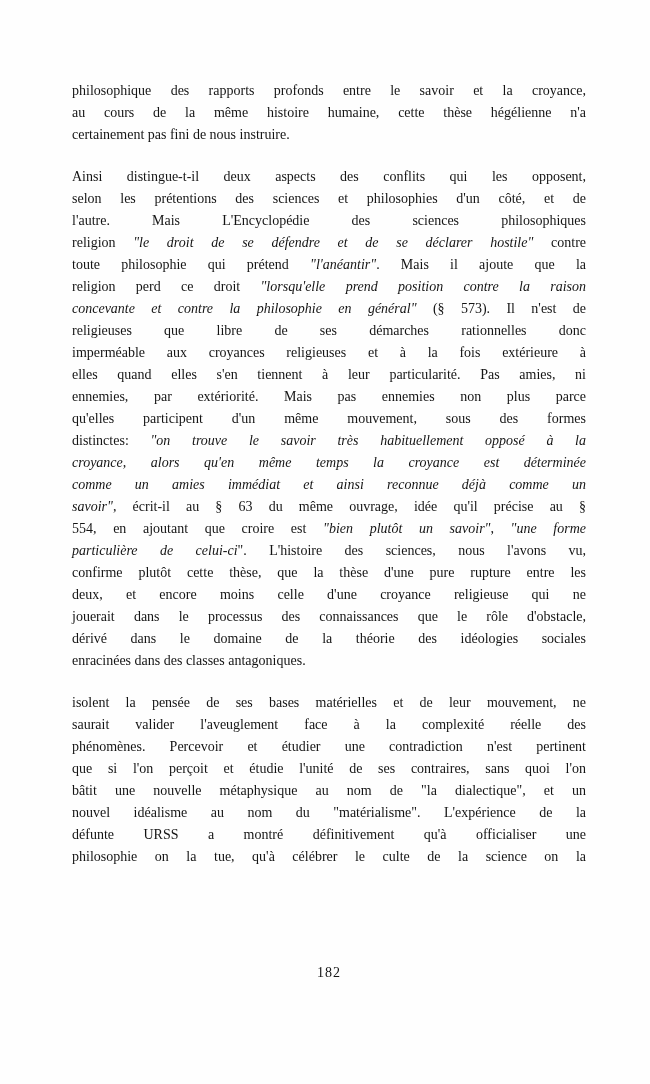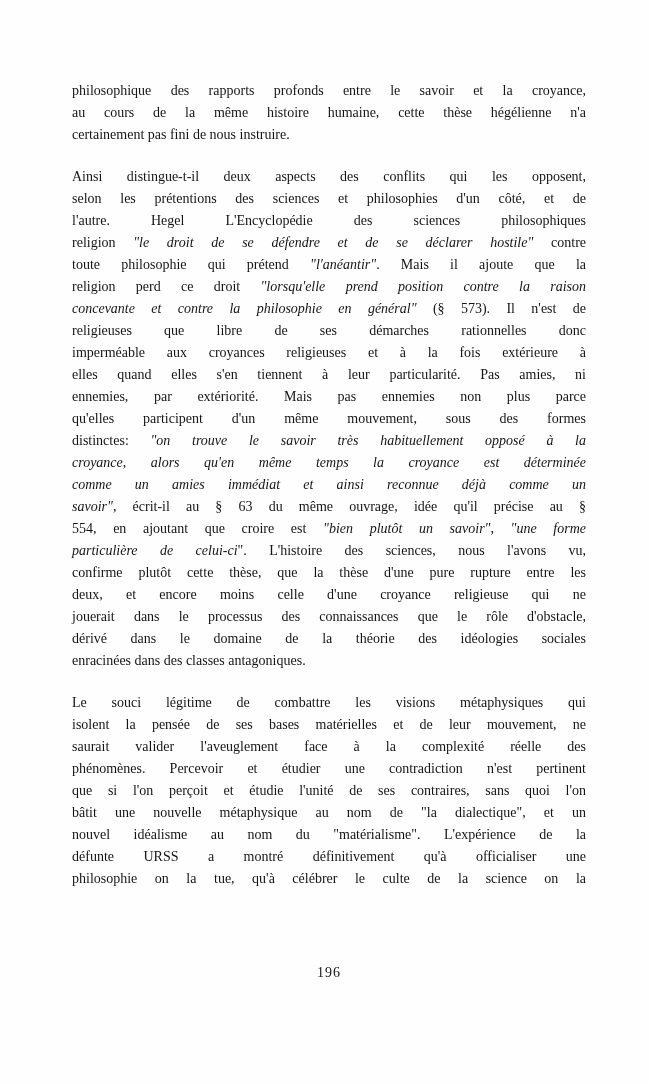--- a/index.html
+++ b/index.html
@@ -59,21 +59,21 @@
 <div class="page">
   <div class="text-block">
       <div class="paragraph">
         <div class="line"><span class="rm">philosophique des rapports profonds entre le savoir et la croyance,</span></div>
         <div class="line"><span class="rm">au cours de la même histoire humaine, cette thèse hégélienne n'a</span></div>
         <div class="line last"><span class="rm">certainement pas fini de nous instruire.</span></div>
       </div>
       <div class="paragraph">
         <div class="line"><span class="rm">Ainsi distingue-t-il deux aspects des conflits qui les opposent,</span></div>
         <div class="line"><span class="rm">selon les prétentions des sciences et philosophies d'un côté, et de</span></div>
-        <div class="line"><span class="rm">l'autre. Hegel </span><span class="ul">L'Encyclopédie des sciences philosophiques</span></div>
+        <div class="line"><span class="rm">l'autre. Mais </span><span class="ul">L'Encyclopédie des sciences philosophiques</span></div>
         <div class="line"><span class="rm">religion </span><span class="it">"le droit de se défendre et de se déclarer hostile"</span><span class="rm"> contre</span></div>
         <div class="line"><span class="rm">toute philosophie qui prétend </span><span class="it">"l'anéantir"</span><span class="rm">. Mais il ajoute que la</span></div>
         <div class="line"><span class="rm">religion perd ce droit </span><span class="it">"lorsqu'elle prend position contre la raison</span></div>
         <div class="line"><span class="it">concevante et contre la philosophie en général"</span><span class="rm"> (§ 573). Il n'est de</span></div>
         <div class="line"><span class="rm">religieuses que libre de ses démarches rationnelles donc</span></div>
         <div class="line"><span class="rm">imperméable aux croyances religieuses et à la fois extérieure à</span></div>
         <div class="line"><span class="rm">elles quand elles s'en tiennent à leur particularité. Pas amies, ni</span></div>
         <div class="line"><span class="rm">ennemies, par extériorité. Mais pas ennemies non plus parce</span></div>
         <div class="line"><span class="rm">qu'elles participent d'un même mouvement, sous des formes</span></div>
         <div class="line"><span class="rm">distinctes: </span><span class="it">"on trouve le savoir très habituellement opposé à la</span></div>
@@ -82,25 +82,24 @@
         <div class="line"><span class="it">savoir"</span><span class="rm">, écrit-il au § 63 du même ouvrage, idée qu'il précise au §</span></div>
         <div class="line"><span class="rm">554, en ajoutant que croire est </span><span class="it">"bien plutôt un savoir"</span><span class="rm">, </span><span class="it">"une forme</span></div>
         <div class="line"><span class="it">particulière de celui-ci</span><span class="rm">". L'histoire des sciences, nous l'avons vu,</span></div>
         <div class="line"><span class="rm">confirme plutôt cette thèse, que la thèse d'une pure rupture entre les</span></div>
         <div class="line"><span class="rm">deux, et encore moins celle d'une croyance religieuse qui ne</span></div>
         <div class="line"><span class="rm">jouerait dans le processus des connaissances que le rôle d'obstacle,</span></div>
         <div class="line"><span class="rm">dérivé dans le domaine de la théorie des idéologies sociales</span></div>
         <div class="line last"><span class="rm">enracinées dans des classes antagoniques.</span></div>
       </div>
       <div class="paragraph">
-        <div class="line"><span class="rm">Le souci légitime de combattre les visions métaphysiques qui</span></div>
         <div class="line"><span class="rm">isolent la pensée de ses bases matérielles et de leur mouvement, ne</span></div>
         <div class="line"><span class="rm">saurait valider l'aveuglement face à la complexité réelle des</span></div>
         <div class="line"><span class="rm">phénomènes. Percevoir et étudier une contradiction n'est pertinent</span></div>
         <div class="line"><span class="rm">que si l'on perçoit et étudie l'unité de ses contraires, sans quoi l'on</span></div>
         <div class="line"><span class="rm">bâtit une nouvelle métaphysique au nom de "la dialectique", et un</span></div>
         <div class="line"><span class="rm">nouvel idéalisme au nom du "matérialisme". L'expérience de la</span></div>
         <div class="line"><span class="rm">défunte URSS a montré définitivement qu'à officialiser une</span></div>
         <div class="line"><span class="rm">philosophie on la tue, qu'à célébrer le culte de la science on la</span></div>
       </div>
     </div>
-  <div class="page-number">196</div>
+  <div class="page-number">182</div>
 </div>
 
 </body></html>

